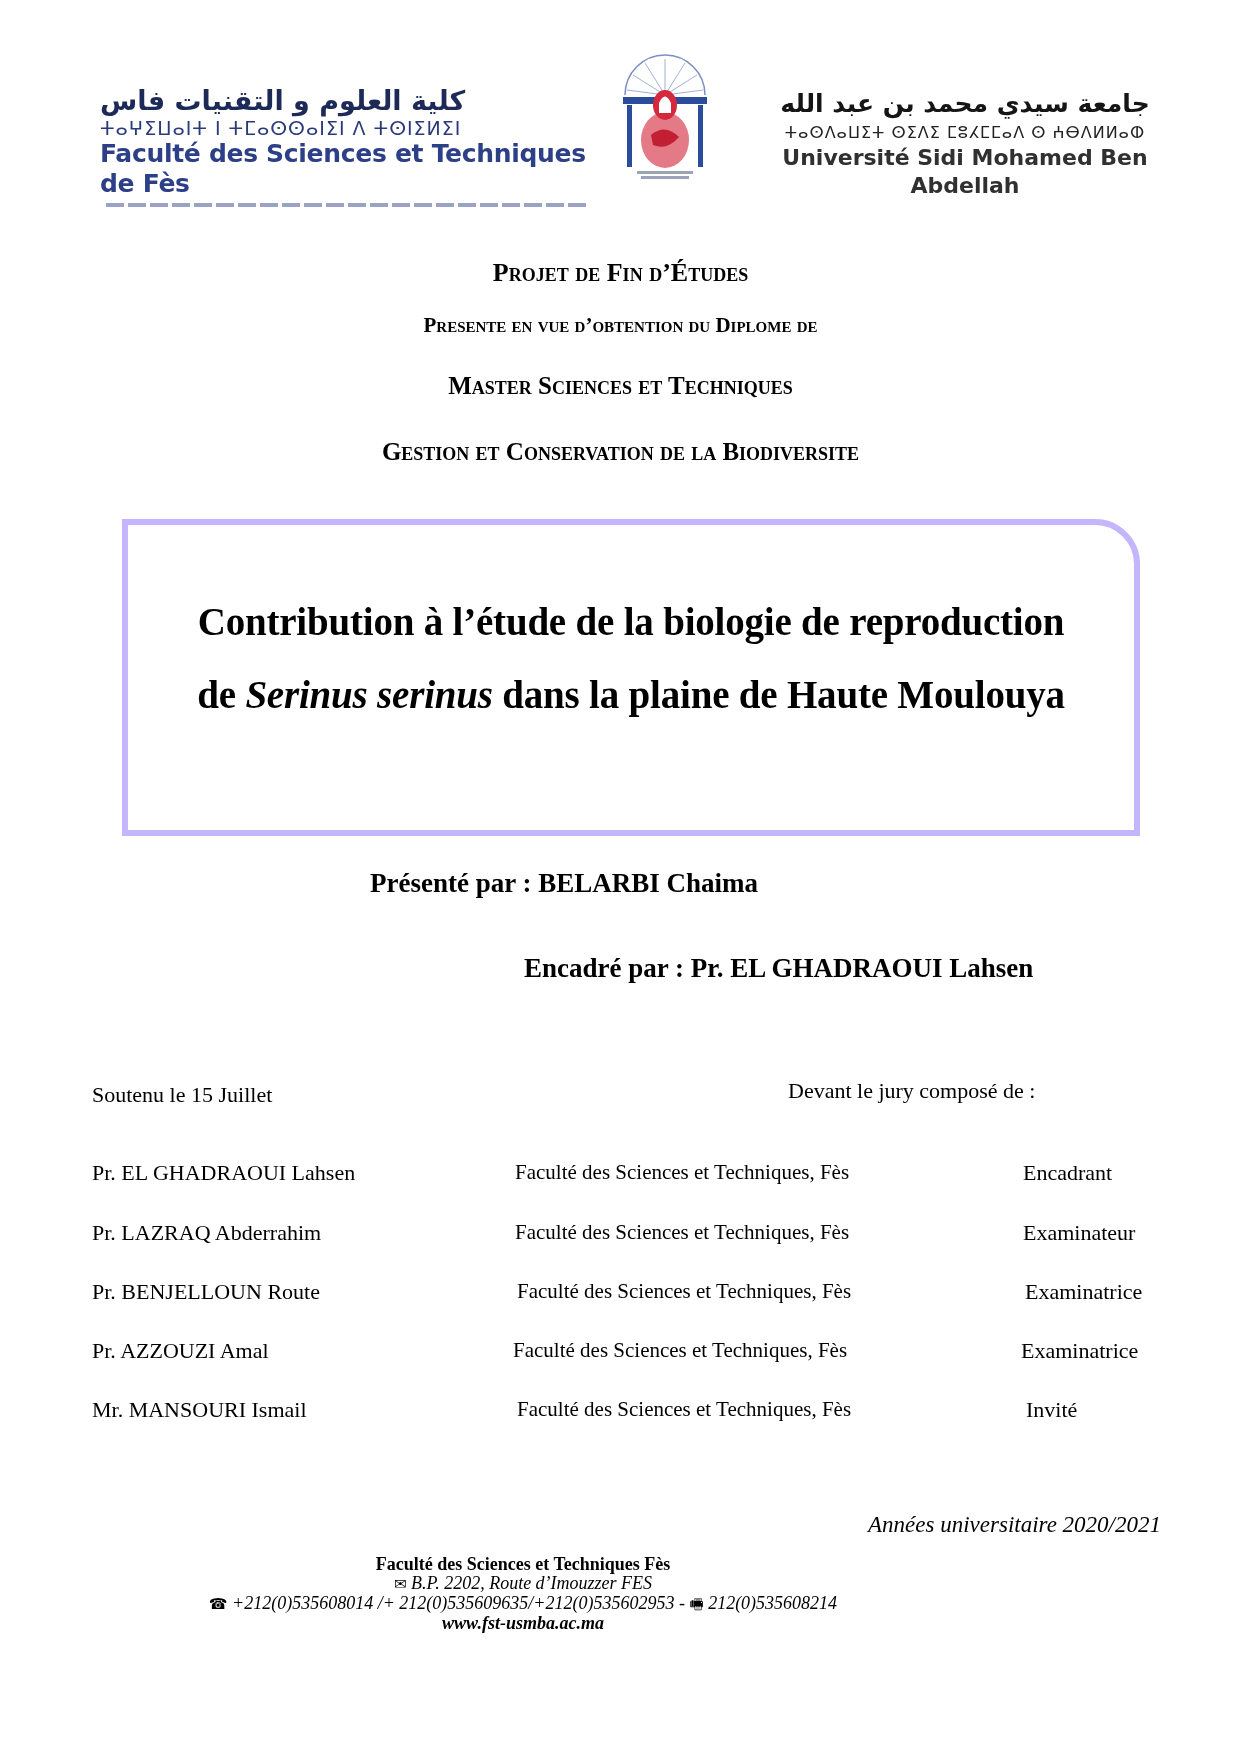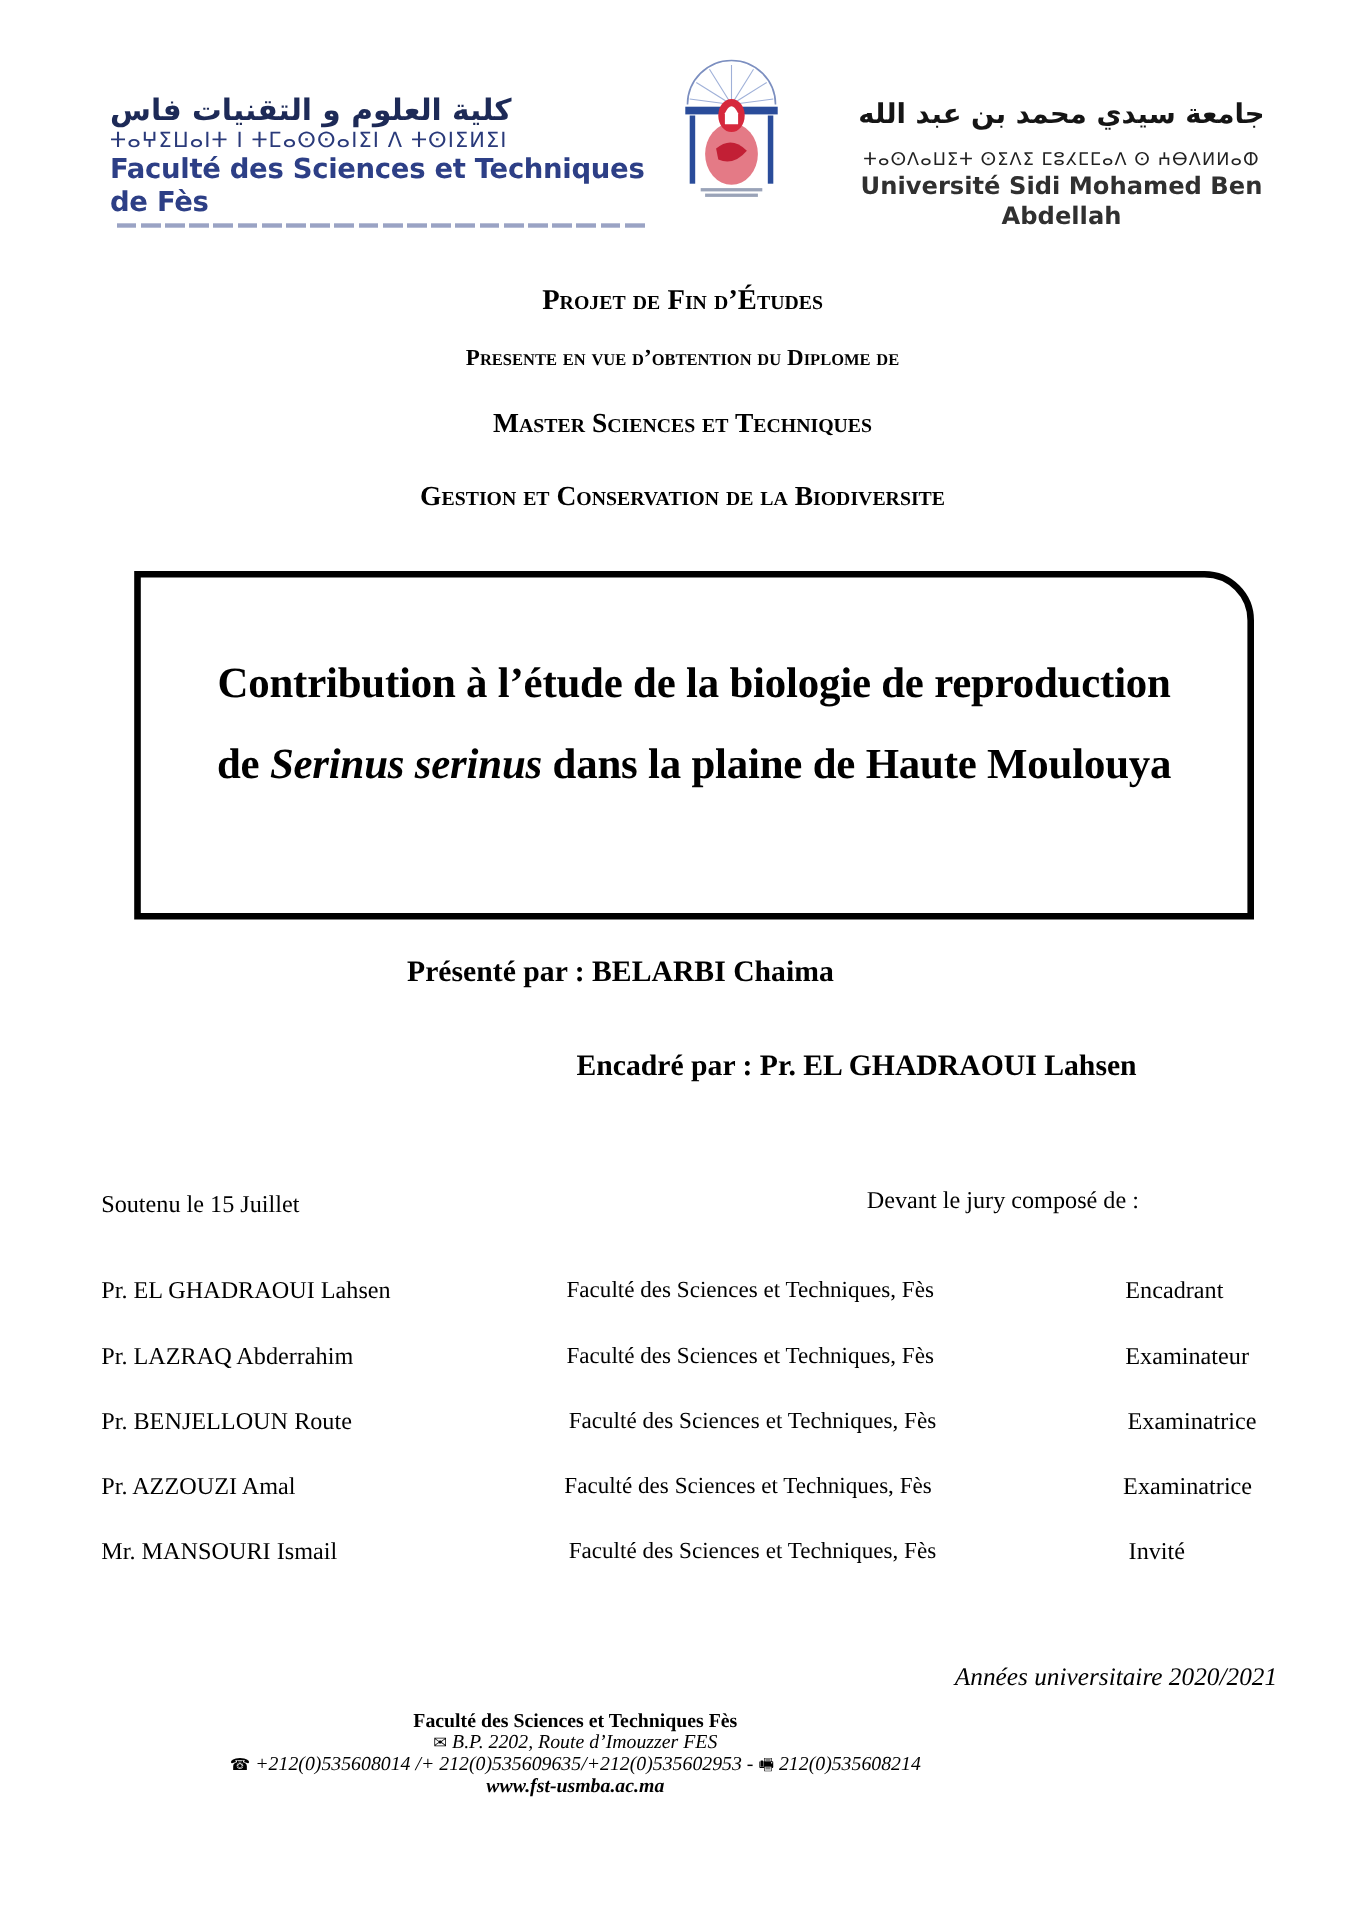--- a/index.html
+++ b/index.html
@@ -10,32 +10,32 @@
   .fst-logo { left:100px; top:85px; width:495px; text-align:left; }
   .fst-arabic { font-family:"DejaVu Sans", sans-serif; font-size:27px; font-weight:bold; color:#1d2a57; line-height:32px; direction:rtl; }
   .fst-tifinagh { font-family:"DejaVu Sans", sans-serif; font-size:19px; color:#2a3a7a; line-height:22px; letter-spacing:1px; }
   .fst-french { font-family:"DejaVu Sans", sans-serif; font-size:25px; font-weight:bold; color:#2d3f86; line-height:30px; letter-spacing:-0.3px; }
   .fst-rule { height:4px; margin:4px 6px 0; background:repeating-linear-gradient(90deg,#9aa3c4 0 18px,#fff 18px 22px); }
 
   .emblem { left:615px; top:45px; width:100px; height:140px; }
 
   .usmba-logo { left:745px; top:88px; width:440px; text-align:center; }
   .usmba-arabic { font-family:"DejaVu Sans", sans-serif; font-size:25px; font-weight:bold; color:#151515; line-height:32px; direction:rtl; }
-  .usmba-tifinagh { font-family:"DejaVu Sans", sans-serif; font-size:16px; color:#222; line-height:22px; letter-spacing:1px; margin-top:14px; }
+  .usmba-tifinagh { font-family:"DejaVu Sans", sans-serif; font-size:16px; color:#222; line-height:22px; letter-spacing:1px; margin-top:2px; }
   .usmba-french { font-family:"DejaVu Sans", sans-serif; font-size:22px; font-weight:bold; color:#303030; line-height:28px; }
 
   
   .head { left:0; width:1241px; text-align:center; font-weight:bold; font-variant:small-caps; }
   .h1 { top:258px; font-size:26px; }
   .h2 { top:313px; font-size:21px; }
   .h3 { top:372px; font-size:25px; }
   .h4 { top:438px; font-size:25px; }
 
   
-  .title-box { left:122px; top:519px; width:1006px; height:305px; border:6px solid #000000; border-top-right-radius:45px; box-sizing:content-box; }
+  .title-box { left:122px; top:519px; width:1006px; height:305px; border:6px solid #c4b5fd; border-top-right-radius:45px; box-sizing:content-box; }
   .title-text { position:absolute; left:0; right:0; top:60px; text-align:center; font-size:39px; font-weight:bold; line-height:73px; letter-spacing:-0.2px; }
   .title-text i { font-style:italic; }
 
   .presented { left:370px; top:868px; font-size:27px; font-weight:bold; }
   .supervised { left:524px; top:953px; font-size:27px; font-weight:bold; }
 
   .defense-date { left:92px; top:1082px; font-size:22px; }
   .jury-intro { left:788px; top:1078px; font-size:22px; }
 
   .jury-row { position:absolute; left:0; width:1073px; height:30px; font-size:22px; }

